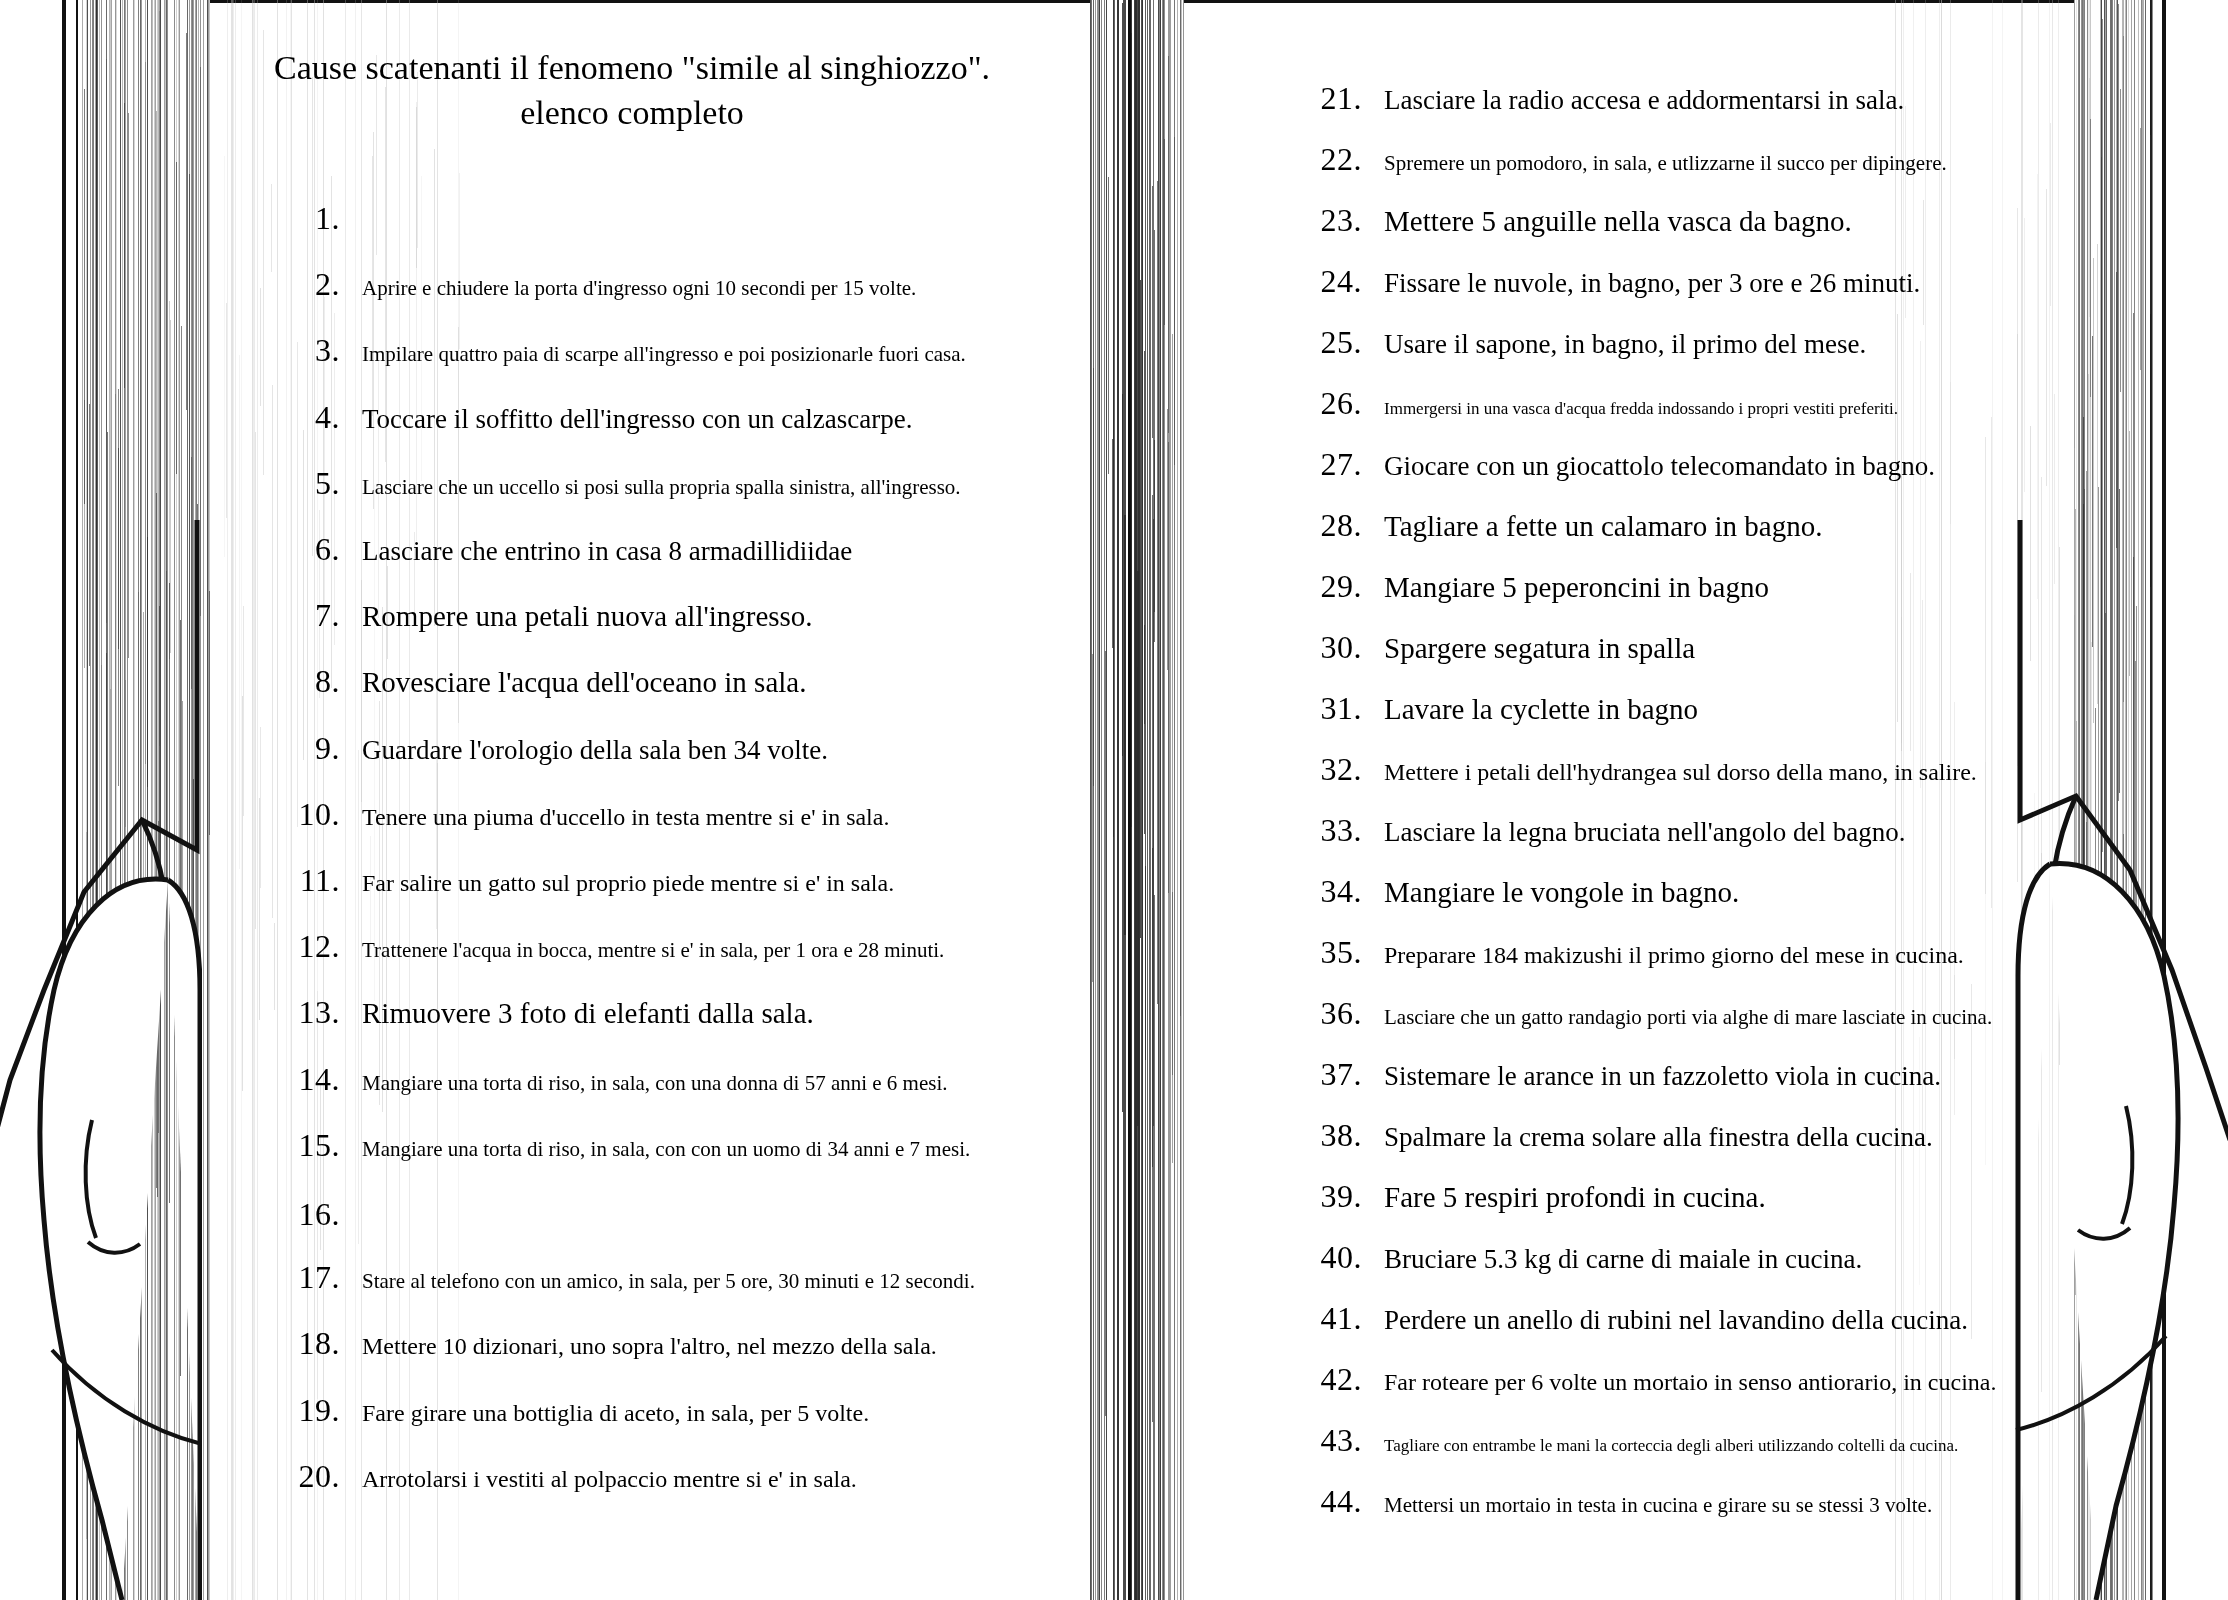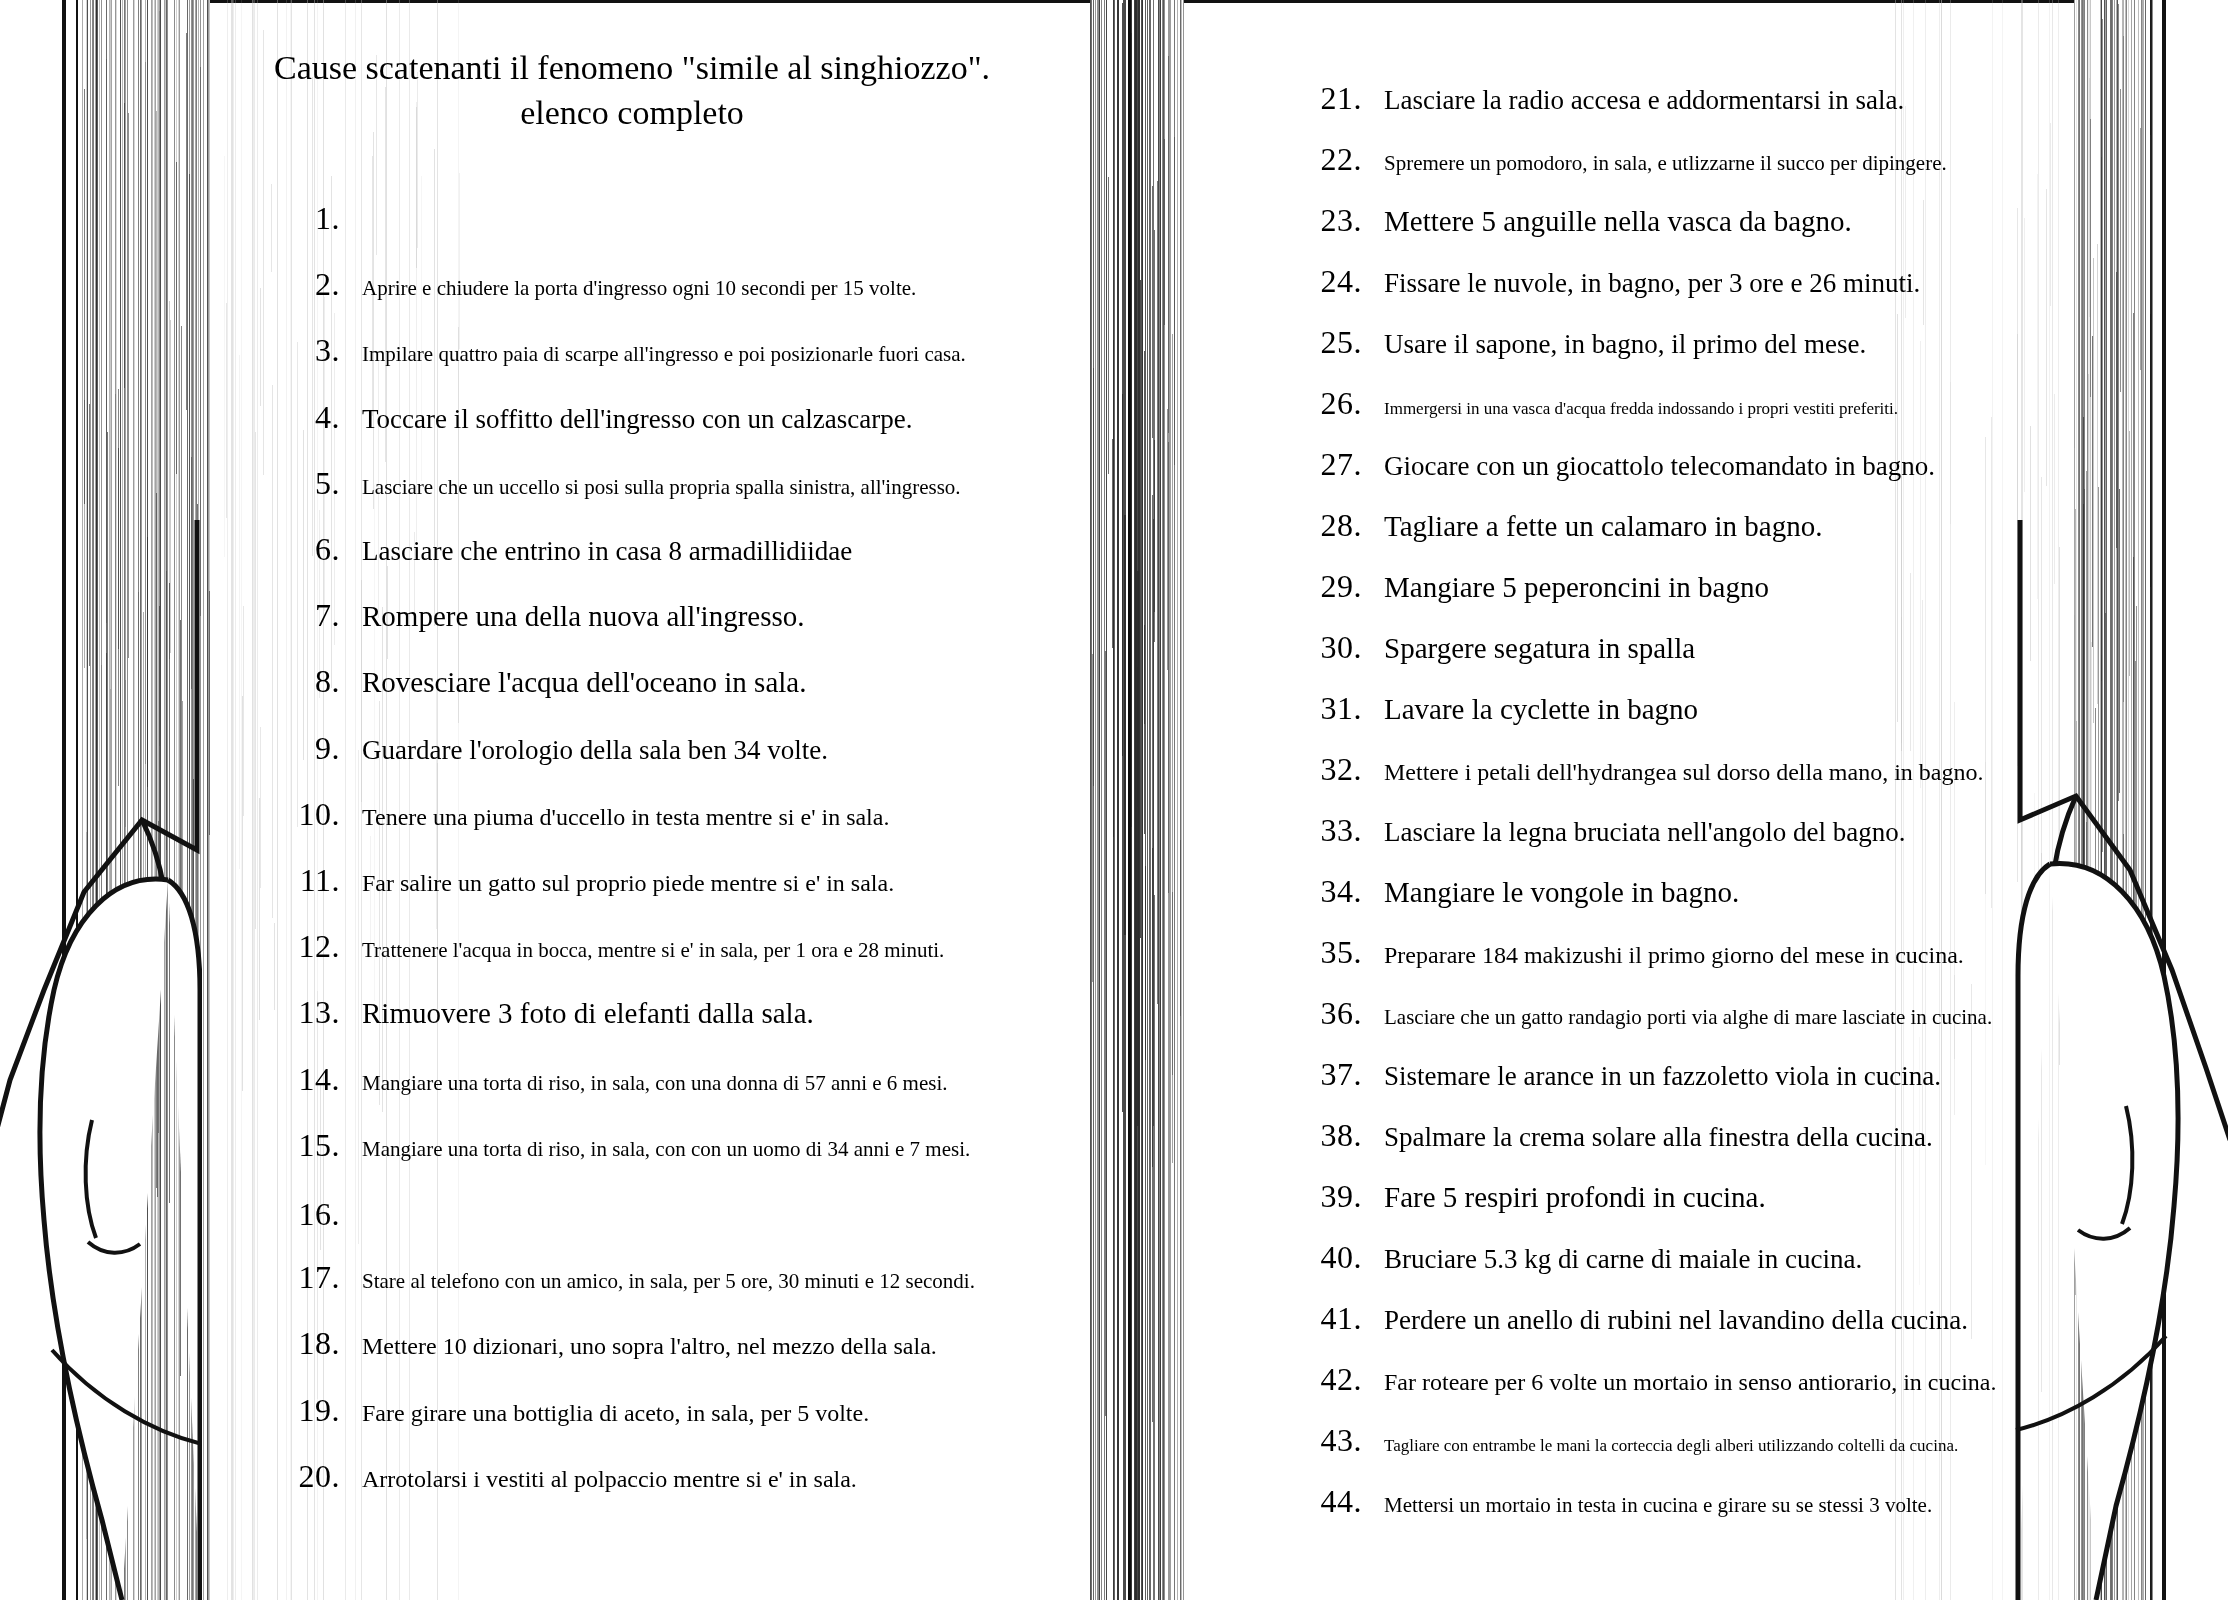--- a/index.html
+++ b/index.html
@@ -661,21 +661,21 @@
         <div class="item" style="top: 464.8px;">
           <span class="num">5.</span>
           <span class="txt s-sm">Lasciare che un uccello si posi sulla propria spalla sinistra, all'ingresso.</span>
         </div>
         <div class="item" style="top: 531px;">
           <span class="num">6.</span>
           <span class="txt s-lg">Lasciare che entrino in casa 8 armadillidiidae</span>
         </div>
         <div class="item" style="top: 597.2px;">
           <span class="num">7.</span>
-          <span class="txt s-xl">Rompere una della nuova all'ingresso.</span>
+          <span class="txt s-xl">Rompere una petali nuova all'ingresso.</span>
         </div>
         <div class="item" style="top: 663.4px;">
           <span class="num">8.</span>
           <span class="txt s-xl">Rovesciare l'acqua dell'oceano in sala.</span>
         </div>
         <div class="item" style="top: 729.6px;">
           <span class="num">9.</span>
           <span class="txt s-lg">Guardare l'orologio della sala ben 34 volte.</span>
         </div>
         <div class="item" style="top: 795.8px;">
@@ -762,21 +762,21 @@
         <div class="item" style="top: 629px;">
           <span class="num">30.</span>
           <span class="txt s-xl">Spargere segatura in spalla</span>
         </div>
         <div class="item" style="top: 690px;">
           <span class="num">31.</span>
           <span class="txt s-xl">Lavare la cyclette in bagno</span>
         </div>
         <div class="item" style="top: 751px;">
           <span class="num">32.</span>
-          <span class="txt s-md">Mettere i petali dell'hydrangea sul dorso della mano, in bagno.</span>
+          <span class="txt s-md">Mettere i petali dell'hydrangea sul dorso della mano, in salire.</span>
         </div>
         <div class="item" style="top: 812px;">
           <span class="num">33.</span>
           <span class="txt s-lg">Lasciare la legna bruciata nell'angolo del bagno.</span>
         </div>
         <div class="item" style="top: 873px;">
           <span class="num">34.</span>
           <span class="txt s-xl">Mangiare le vongole in bagno.</span>
         </div>
         <div class="item" style="top: 934px;">

